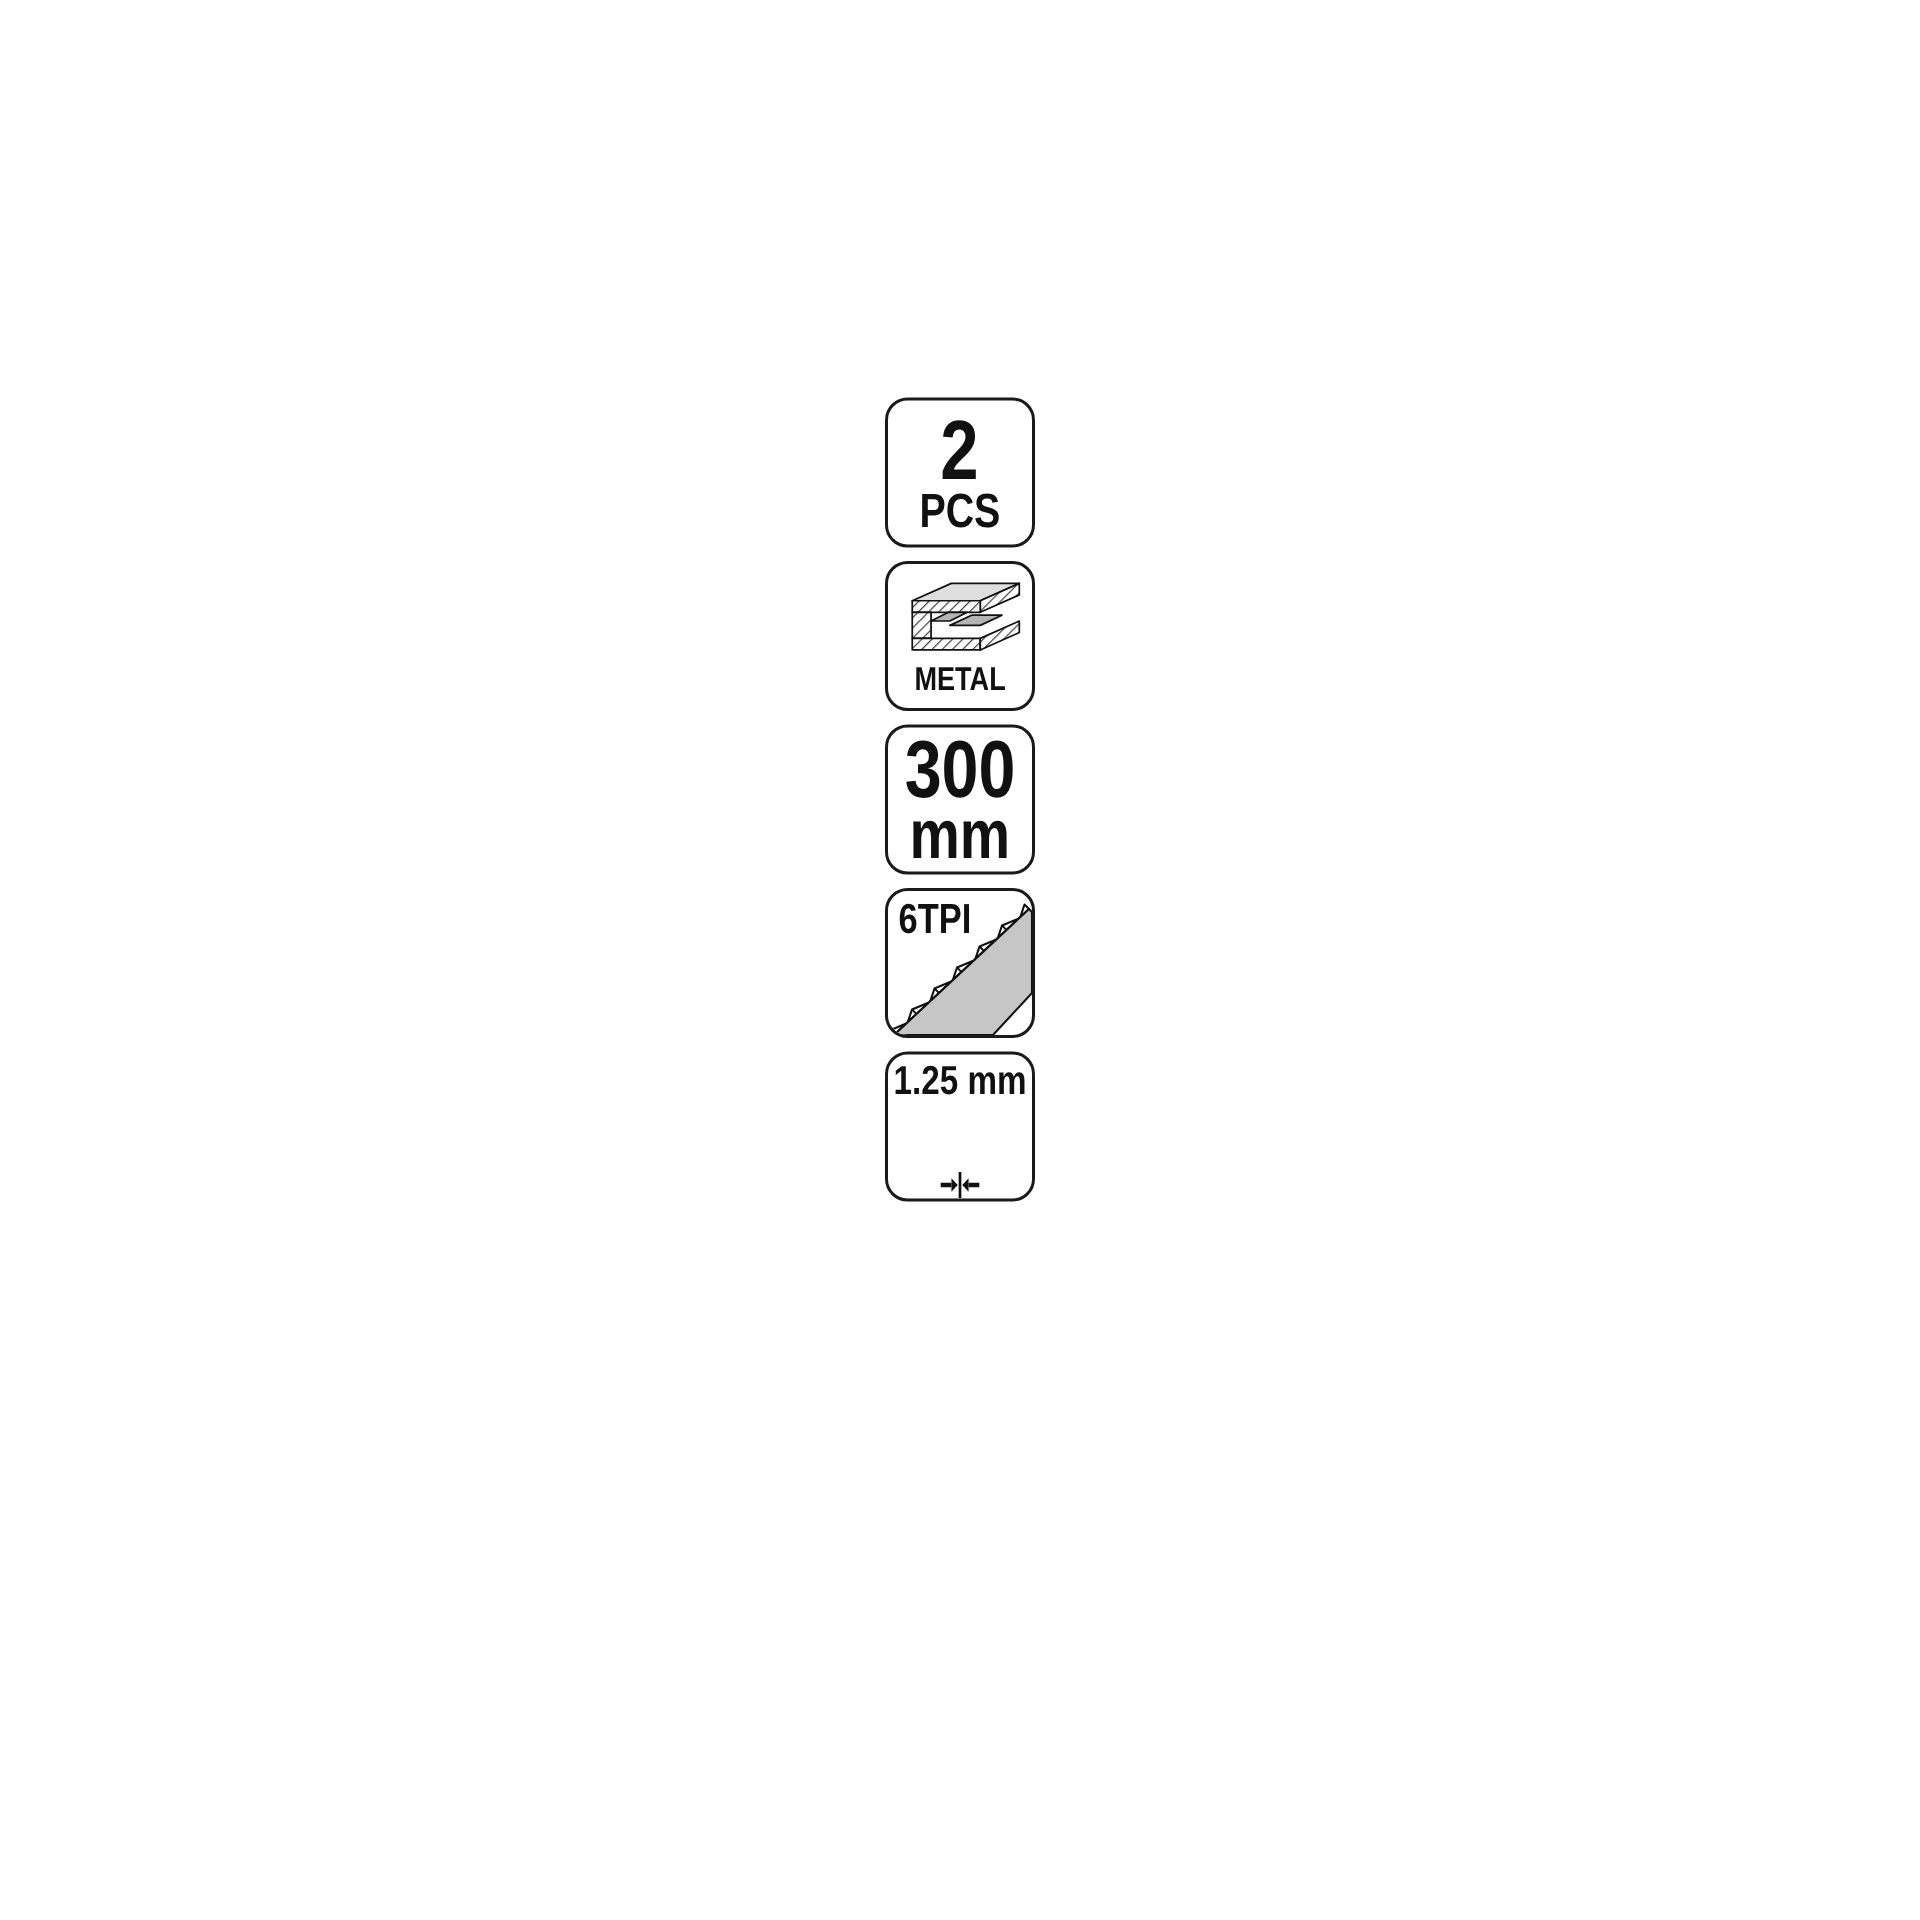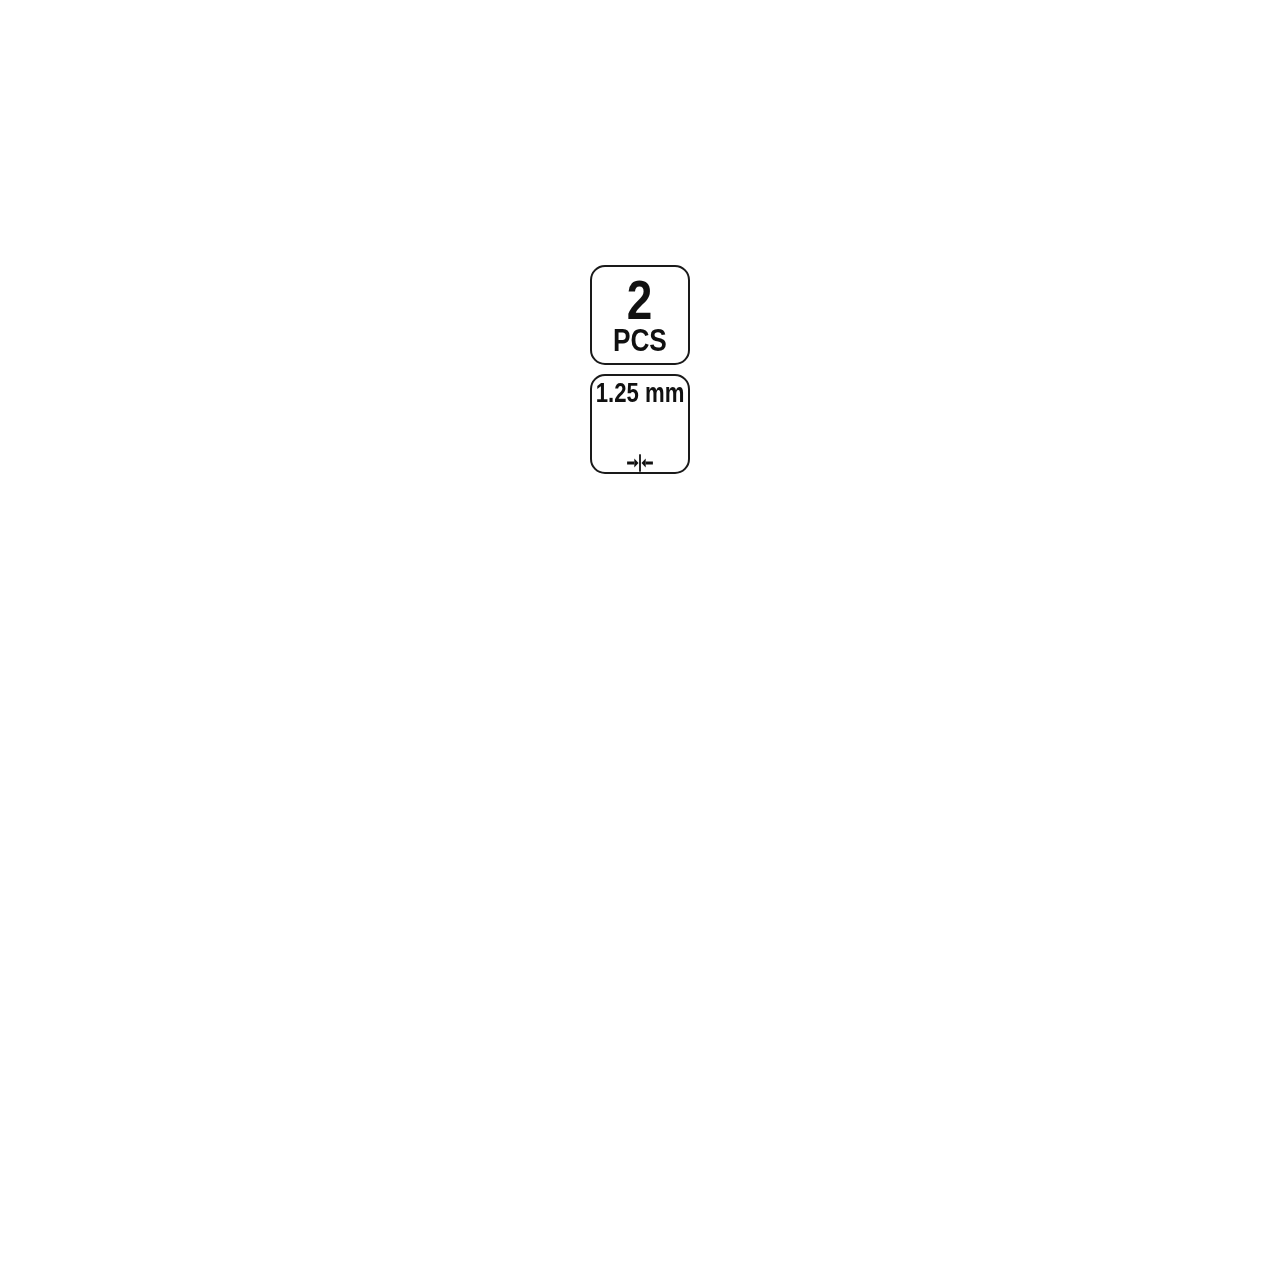--- a/index.html
+++ b/index.html
@@ -46,24 +46,63 @@
 </head>
 <body>
 
 <div class="badge-column">
 
   <div class="badge">
     <span class="qty-value cond">2</span>
     <span class="qty-unit cond">PCS</span>
   </div>
 
+  <div class="badge">
+    <svg class="metal-icon" width="86" height="54" viewBox="0 0 86 56">
+      <defs>
+        <pattern id="hatch" patternUnits="userSpaceOnUse" width="5" height="5" patternTransform="rotate(45 0 0)">
+          <rect width="5" height="5" fill="#ffffff"></rect>
+          <line x1="0" y1="0" x2="0" y2="5" stroke="#3a3a3a" stroke-width="1.6"></line>
+        </pattern>
+      </defs>
+      <g stroke="#111111" stroke-width="1.2" stroke-linejoin="round">
+        <path d="M10,14 L57,14 L84,2 L37,2 Z" fill="#dedede"></path>
+        <path d="M57,14 L84,2 L84,10 L57,22 Z" fill="url(#hatch)"></path>
+        <rect x="10" y="14" width="47" height="8" fill="url(#hatch)"></rect>
+        <rect x="10" y="22" width="13" height="18" fill="url(#hatch)"></rect>
+        <path d="M23,28 L36,28 L48,22 L35,22 Z" fill="#b5b5b5"></path>
+        <path d="M36,31 L57,31 L72,24 L51,24 Z" fill="#b5b5b5"></path>
+        <rect x="10" y="40" width="47" height="8" fill="url(#hatch)"></rect>
+        <path d="M57,48 L84,36 L84,28 L57,40 Z" fill="url(#hatch)"></path>
+      </g>
+    </svg>
+    <span class="metal-label cond">METAL</span>
+  </div>
 
 
+  <div class="badge">
+    <span class="len-value cond">300</span>
+    <span class="len-unit cond">mm</span>
+  </div>
 
 
+  <div class="badge">
+    <svg class="tpi-svg" viewBox="0 0 96 96" preserveAspectRatio="none">
+      <path d="M1,93 L13,88 L16,79 L28,74 L31,65 L43,60 L46,51 L58,46 L61,37 L73,32 L76,23 L88,18 L91,9 L94,12 L4,96 Z" fill="#ffffff" stroke="#111111" stroke-width="1.4" stroke-linejoin="round"></path>
+      <path d="M94,12 L96,14 L96,68 L70,96 L4,96 Z" fill="#c6c6c6" stroke="#111111" stroke-width="1.4" stroke-linejoin="round"></path>
+      <g stroke="#111111" stroke-width="1.2">
+        <line x1="16" y1="79" x2="19" y2="82"></line>
+        <line x1="31" y1="65" x2="34" y2="68"></line>
+        <line x1="46" y1="51" x2="49" y2="54"></line>
+        <line x1="61" y1="37" x2="64" y2="40"></line>
+        <line x1="76" y1="23" x2="79" y2="26"></line>
+      </g>
+    </svg>
+    <span class="tpi-label">6TPI</span>
+  </div>
 
   <div class="badge" style="justify-content:space-between;gap:45px;">
     <span class="thick-label cond">1.25 mm</span>
     <svg class="thick-icon" width="88" height="58" viewBox="0 0 92 60">
       <g fill="#111111">
         <rect x="43" y="1" width="6" height="58"></rect>
         <rect x="3" y="25" width="24" height="10"></rect>
         <polygon points="27,15 27,45 41,30"></polygon>
         <rect x="65" y="25" width="24" height="10"></rect>
         <polygon points="65,15 65,45 51,30"></polygon>

